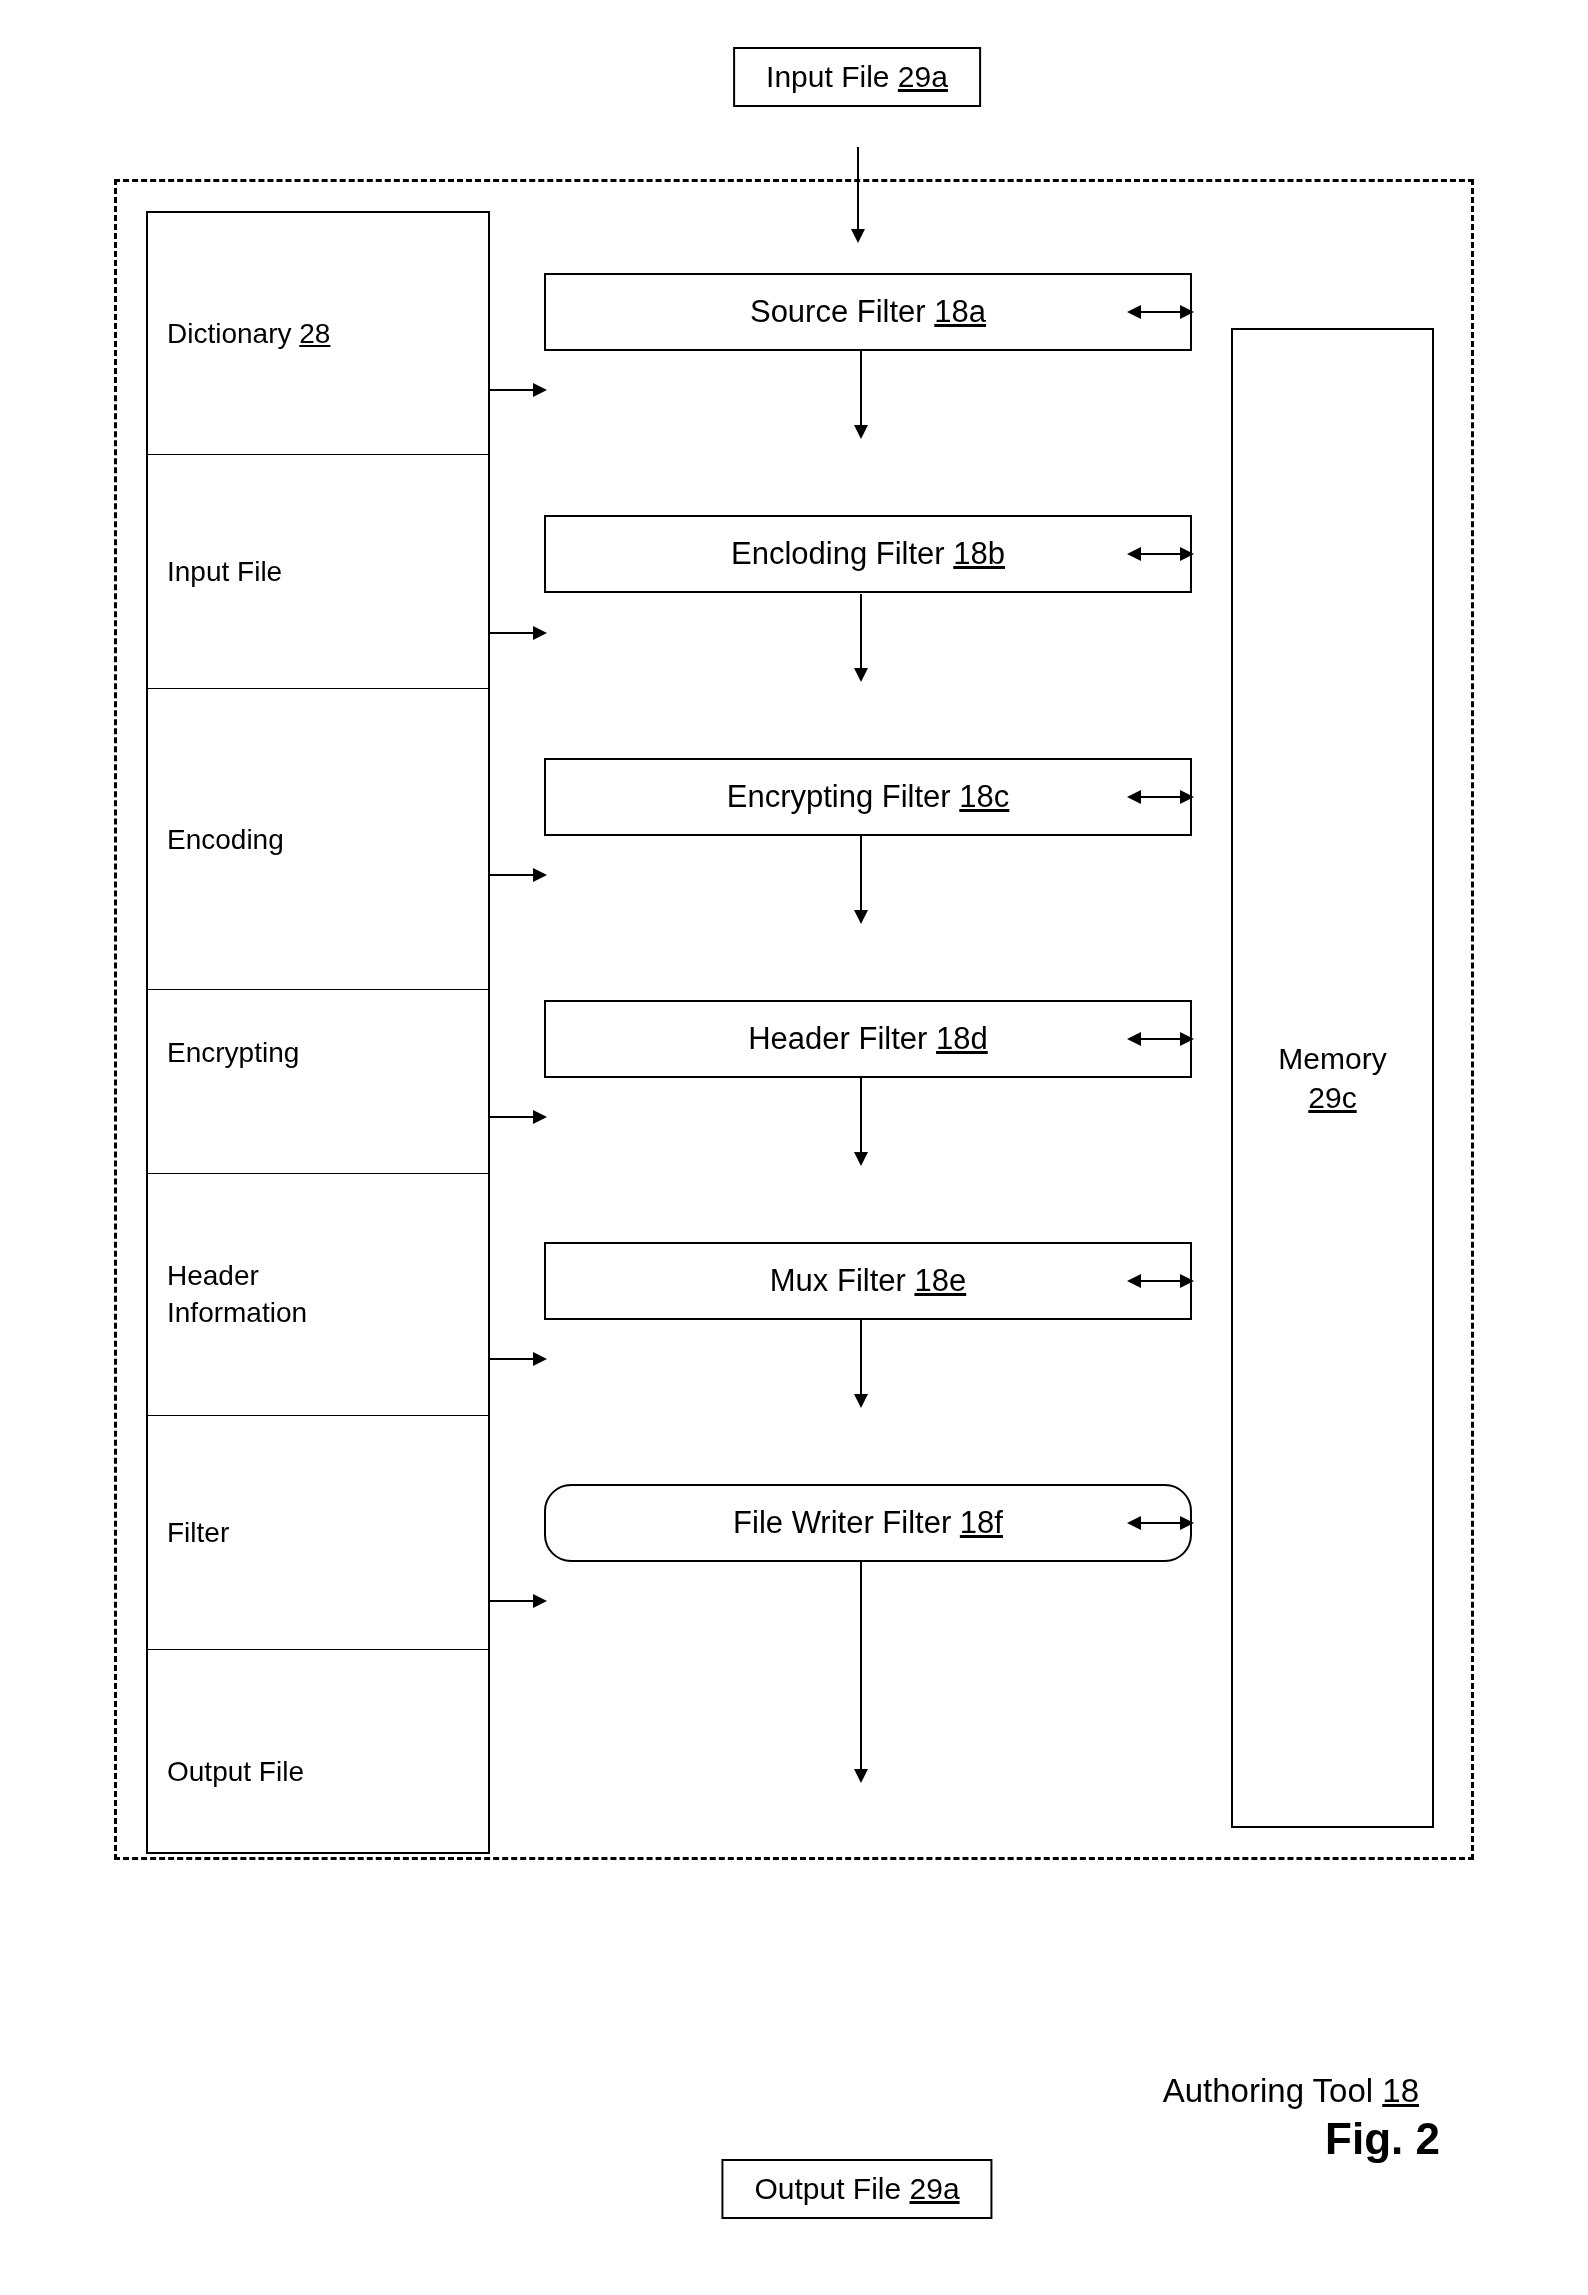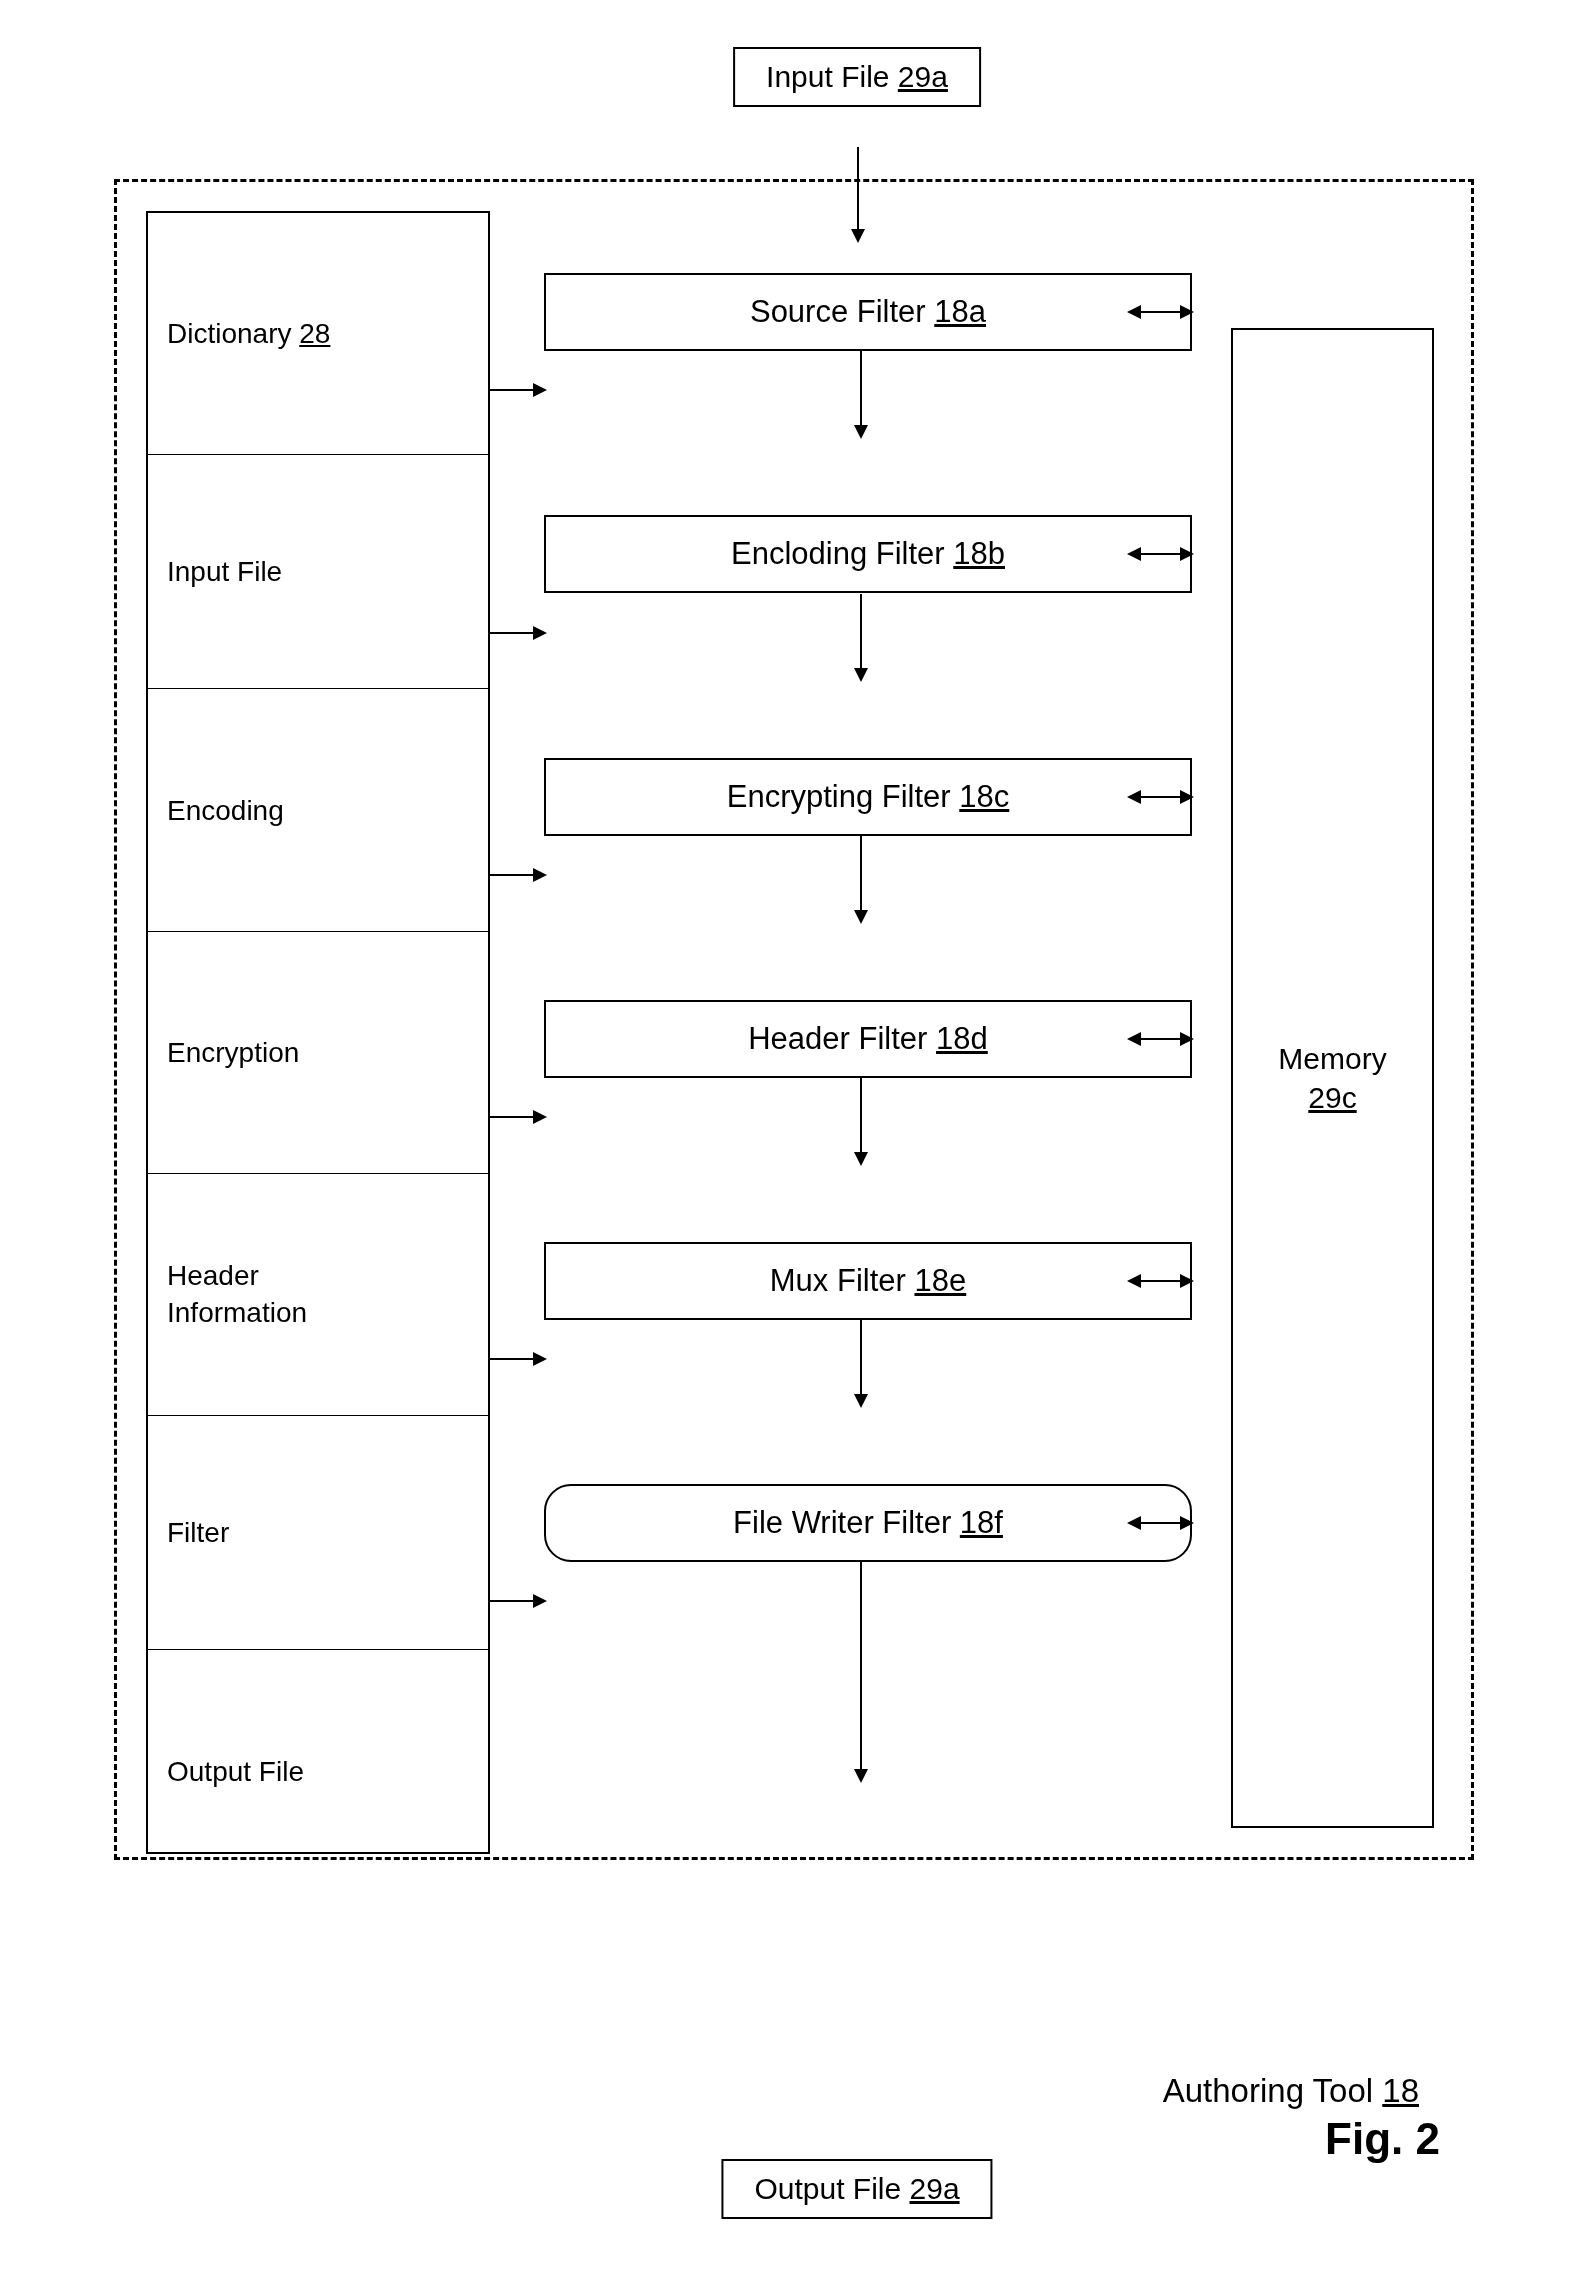--- a/index.html
+++ b/index.html
@@ -199,26 +199,26 @@
   <div class="dictionary-box">
 
     <div class="dict-section" style="top:0; height: 242px;">
       <span>Dictionary <span class="underline">28</span></span>
     </div>
 
     <div class="dict-section" style="top: 242px; height: 234px;">
       <span>Input File</span>
     </div>
 
-    <div class="dict-section" style="top: 477px; height: 242px;">
+    <div class="dict-section" style="top: 477px; height: 300px;">
       <span>Encoding</span>
     </div>
 
     <div class="dict-section" style="top: 719px; height: 242px;">
-      <span>Encryption</span>
+      <span>Encrypting</span>
     </div>
 
     <div class="dict-section" style="top: 961px; height: 242px; align-items: center;">
       <span style="line-height:1.3;">Header<br>Information</span>
     </div>
 
     <div class="dict-section" style="top: 1203px; height: 234px;">
       <span>Filter</span>
     </div>
 

